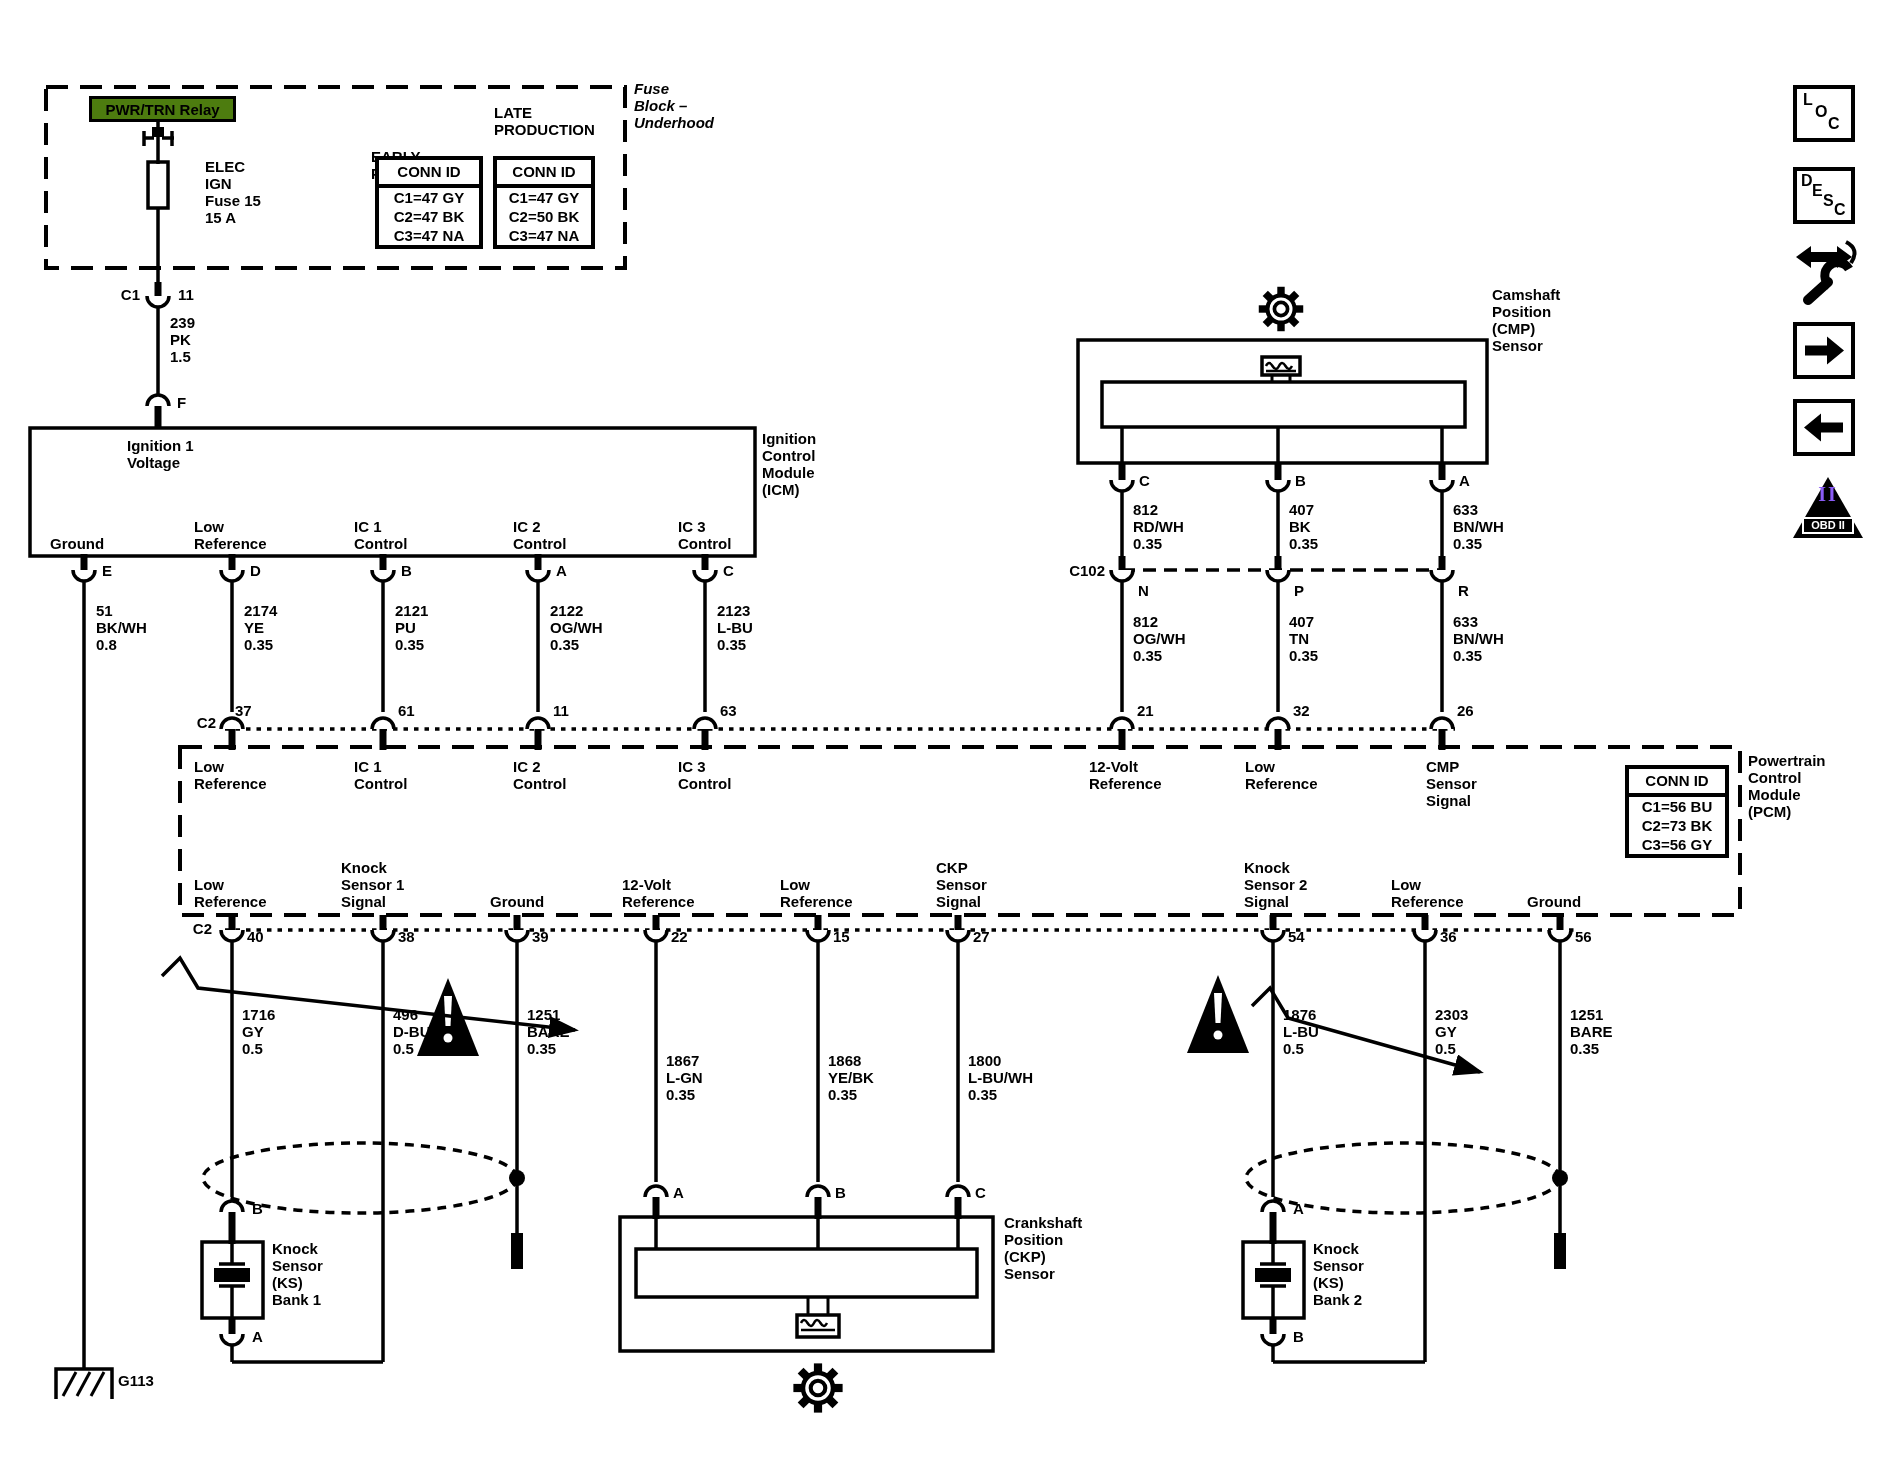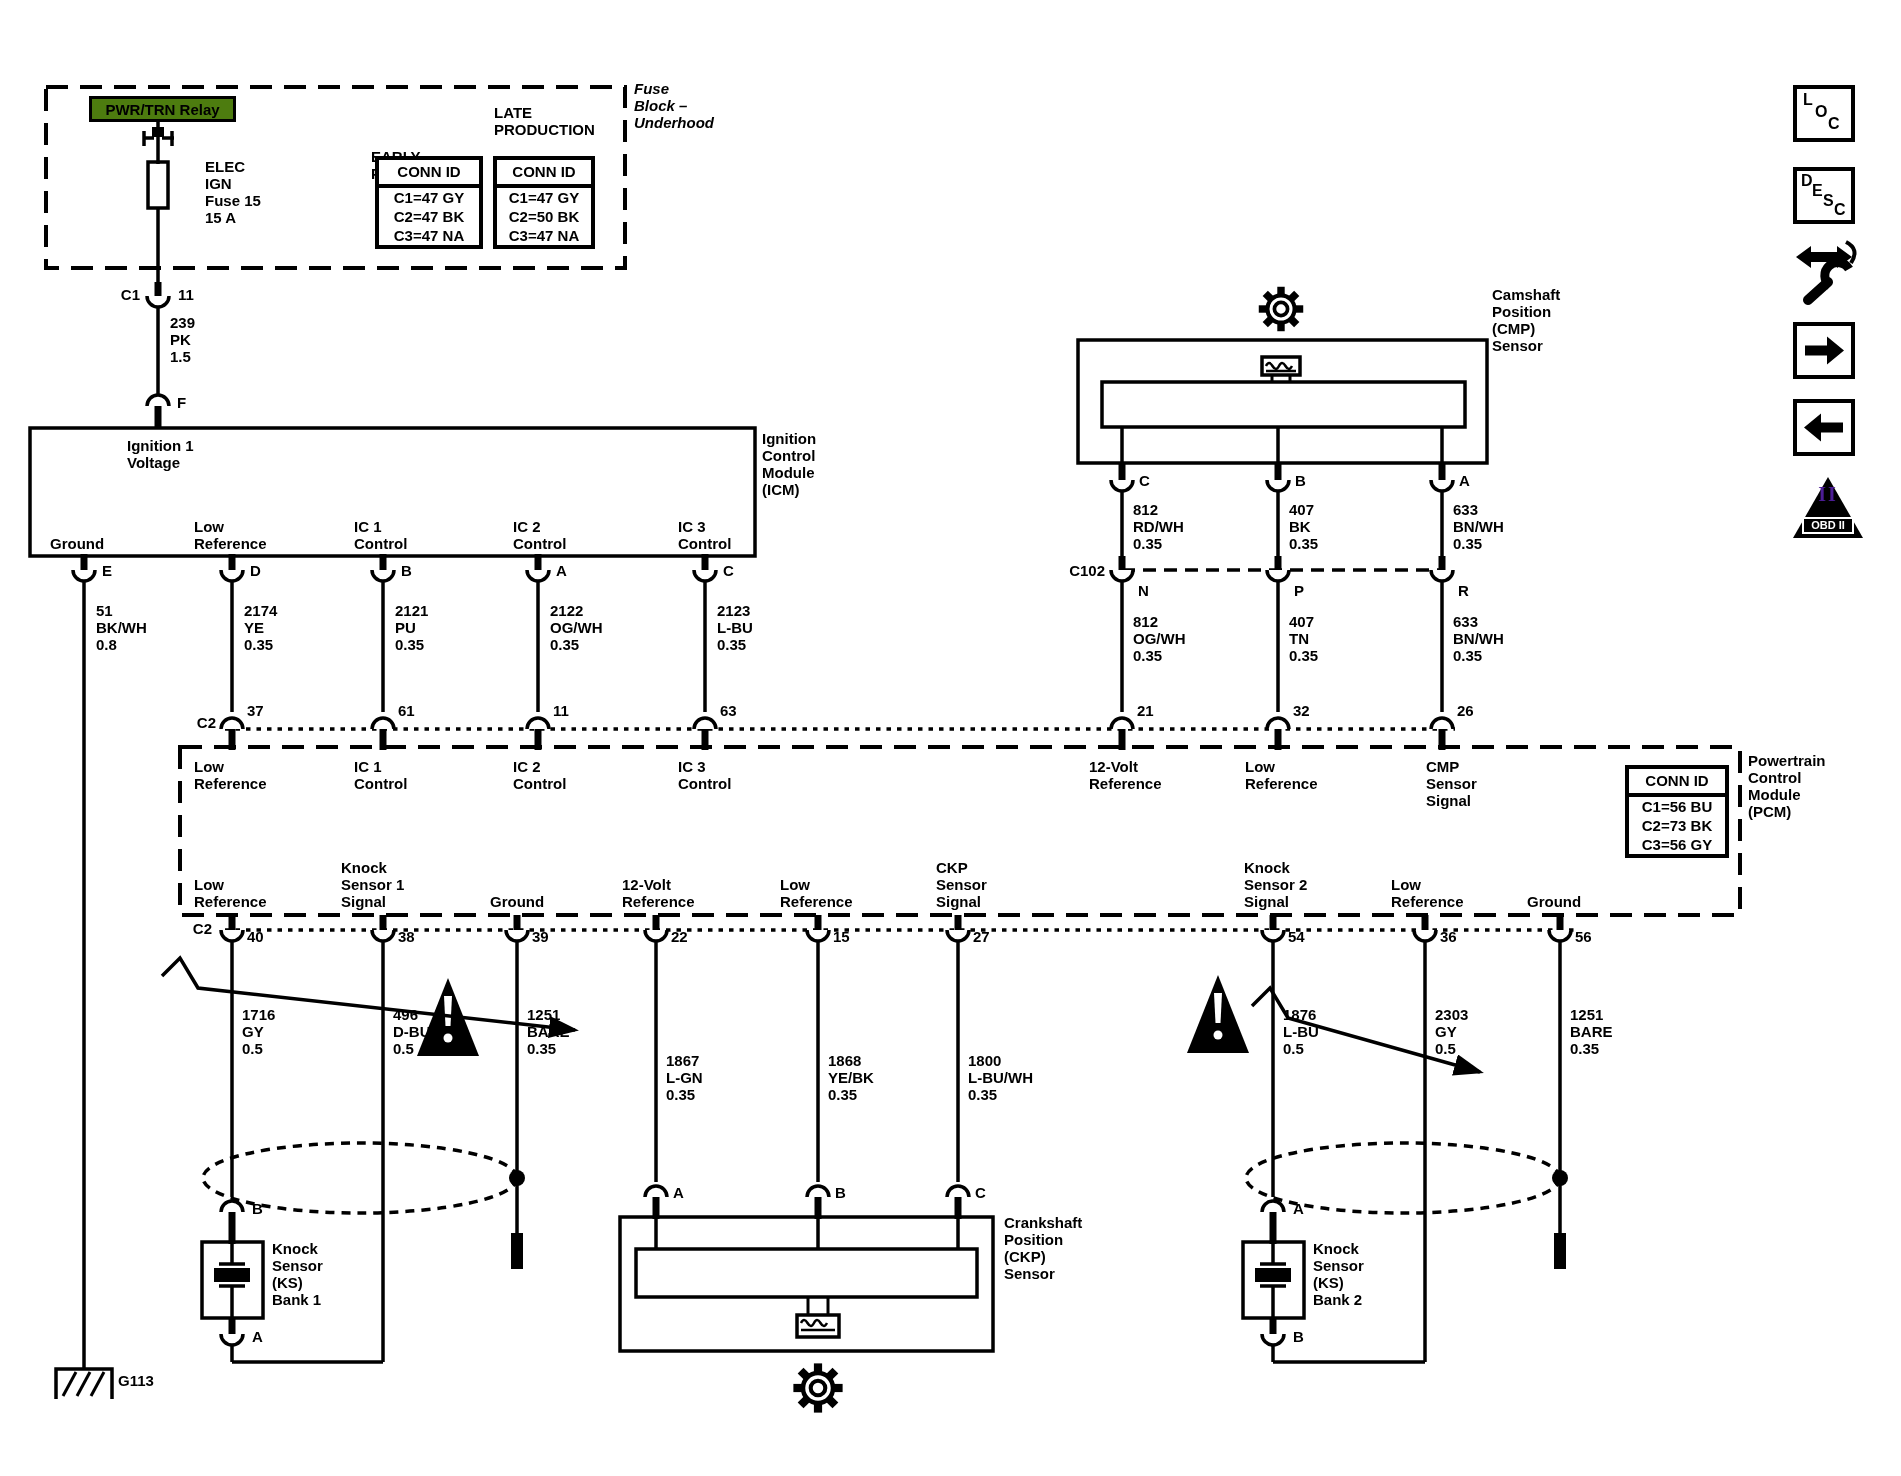--- a/index.html
+++ b/index.html
@@ -10,21 +10,21 @@
        white-space:pre-line;}
   .r{text-align:right;}
   .obox{position:absolute;border:3.5px solid #000;background:#4d7c0f;text-align:center;
         font:700 15px/22px "Liberation Sans",sans-serif;}
   .tbl{position:absolute;border:4px solid #000;background:#fff;text-align:center;}
   .tbl-h{border-bottom:4px solid #000;font:700 15px/22px "Liberation Sans",sans-serif;padding:1px 2px;}
   .tbl-r{font:700 15px/19px "Liberation Sans",sans-serif;padding:0 2px;}
   .sbox{position:absolute;border:4px solid #000;width:54px;height:49px;background:#fff;}
   .sletter{position:absolute;font:700 16px/16px "Liberation Sans",sans-serif;color:#000;}
   .obd{position:absolute;width:74px;height:66px;}
-  .obd-ii{position:absolute;left:50%;top:9px;transform:translateX(-50%);color:#4c1d95;
+  .obd-ii{position:absolute;left:50%;top:9px;transform:translateX(-50%);color:#8b5cf6;
           font:700 20px/20px "Liberation Serif",serif;letter-spacing:2px;}
   .obd-box{position:absolute;left:11px;top:42px;width:48px;height:13px;border:2px solid #fff;
            color:#fff;font:700 11px/13px "Liberation Sans",sans-serif;text-align:center;}
   .toolbox{position:absolute;}
 </style>
 </head>
 <body>
 
 <div id="canvas">
 
@@ -379,21 +379,21 @@
 TN
 0.35</div>
       <div class="lbl" style="left: 1459px; top: 472px;">A</div>
       <div class="lbl" style="left: 1453px; top: 501px;">633
 BN/WH
 0.35</div>
       <div class="lbl" style="left: 1458px; top: 582px;">R</div>
       <div class="lbl" style="left: 1453px; top: 613px;">633
 BN/WH
 0.35</div>
-      <div class="lbl" style="left: 247px; top: 702px; text-align: center;">37</div>
+      <div class="lbl" style="left: 235px; top: 702px; text-align: center;">37</div>
       <div class="lbl" style="left: 194px; top: 758px;">Low
 Reference</div>
       <div class="lbl" style="left: 398px; top: 702px;">61</div>
       <div class="lbl" style="left: 354px; top: 758px;">IC 1
 Control</div>
       <div class="lbl" style="left: 553px; top: 702px;">11</div>
       <div class="lbl" style="left: 513px; top: 758px;">IC 2
 Control</div>
       <div class="lbl" style="left: 720px; top: 702px;">63</div>
       <div class="lbl" style="left: 678px; top: 758px;">IC 3

